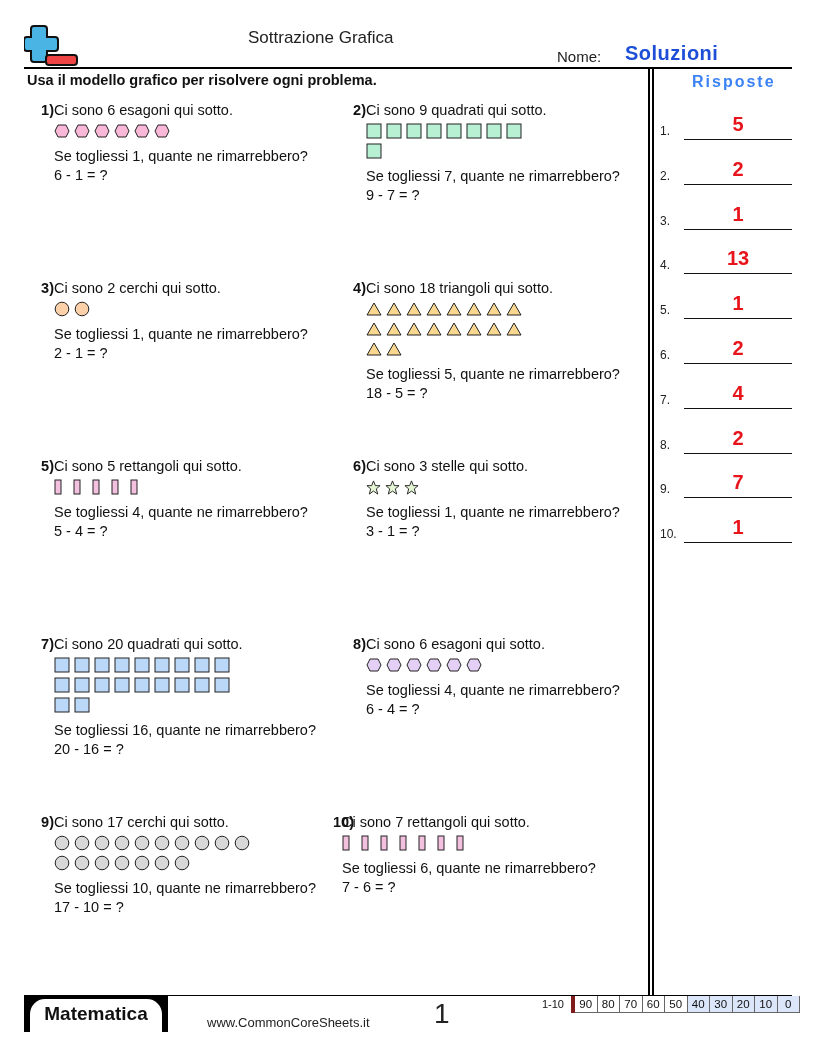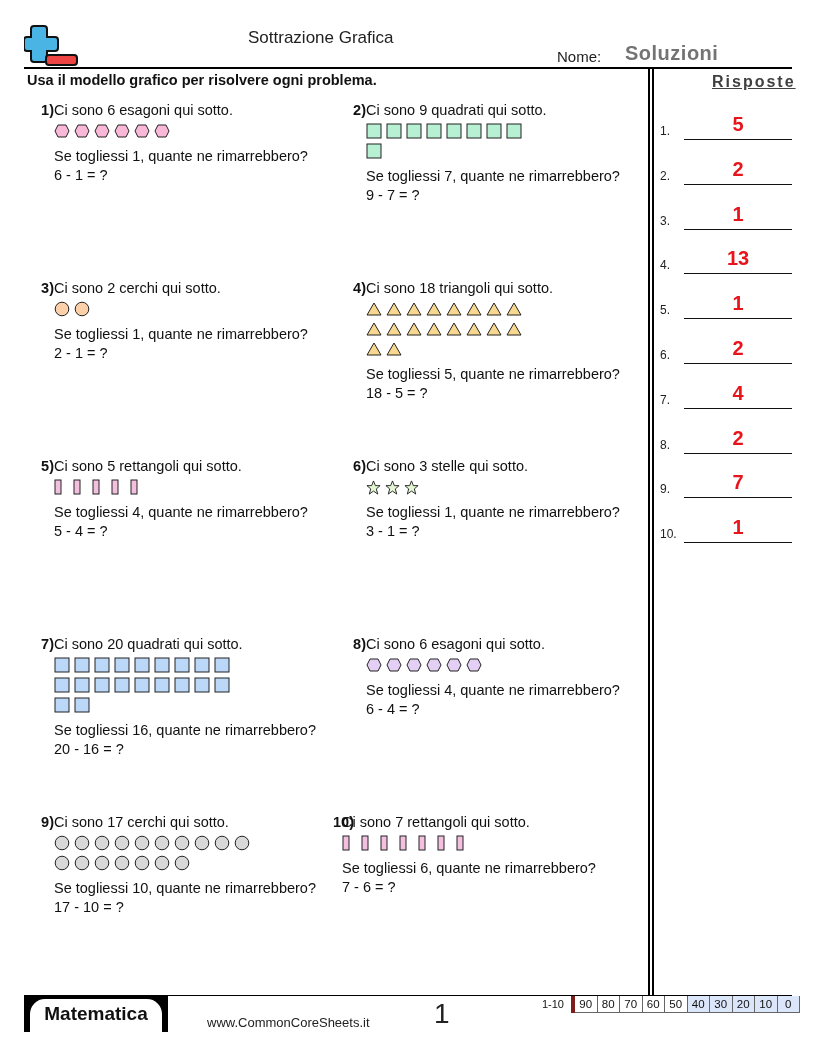--- a/index.html
+++ b/index.html
@@ -2,27 +2,27 @@
 <html><head>
   <meta charset="utf-8">
   <style>
     * { box-sizing: border-box; margin: 0; padding: 0; }
     html, body { width: 816px; height: 1056px; background: #fff; overflow: hidden; }
     body { position: relative; font-family: "Liberation Sans", "DejaVu Sans", sans-serif; color: #111; }
 
     .logo { position: absolute; left: 24px; top: 24px; width: 56px; height: 44px; }
     .title { position: absolute; left: 248px; top: 28px; font-size: 17px; color: #222; }
     .name-label { position: absolute; left: 557px; top: 48px; font-size: 15px; color: #222; }
-    .name-value { position: absolute; left: 625px; top: 42px; font-size: 20px; font-weight: bold; color: #737373; letter-spacing: 0.5px; }
+    .name-value { position: absolute; left: 625px; top: 42px; font-size: 20px; font-weight: bold; color: #1d4ed8; letter-spacing: 0.5px; }
     .header-rule { position: absolute; left: 24px; top: 67px; width: 768px; height: 2px; background: #000; }
     .instructions { position: absolute; left: 27px; top: 72px; font-size: 14.5px; font-weight: bold; color: #111; text-align: center; }
 
     .divider { position: absolute; left: 648px; top: 69px; width: 6px; height: 926px; border-left: 2px solid #000; border-right: 2px solid #000; }
 
-    .answers-title { position: absolute; left: 712px; top: 73px; font-size: 16px; font-weight: bold; text-decoration: underline; letter-spacing: 2px; color: #404040; }
+    .answers-title { position: absolute; left: 692px; top: 73px; font-size: 16px; font-weight: bold; letter-spacing: 2px; color: #3b82f6; }
     .answer-row { position: absolute; left: 660px; width: 132px; height: 30px; }
     .answer-num { position: absolute; left: 0; bottom: 2px; font-size: 12px; color: #222; }
     .answer-line { position: absolute; left: 24px; right: 0; bottom: 0; height: 1px; background: #111; }
     .answer-val { position: absolute; left: 24px; right: 0; bottom: 4px; text-align: center; font-size: 20px; font-weight: bold; color: #e8141c; }
 
     .problem { position: absolute; width: 300px; font-size: 14.5px; line-height: 19px; color: #111; }
     .pnum { position: absolute; left: 0; top: 0; font-weight: bold; width: 26px; text-align: right; }
     .pbody { margin-left: 26px; }
     .pshapes { margin: 1px 0 6px 0; }
     .shape-row { display: flex; gap: 4px; height: 20px; align-items: center; }

